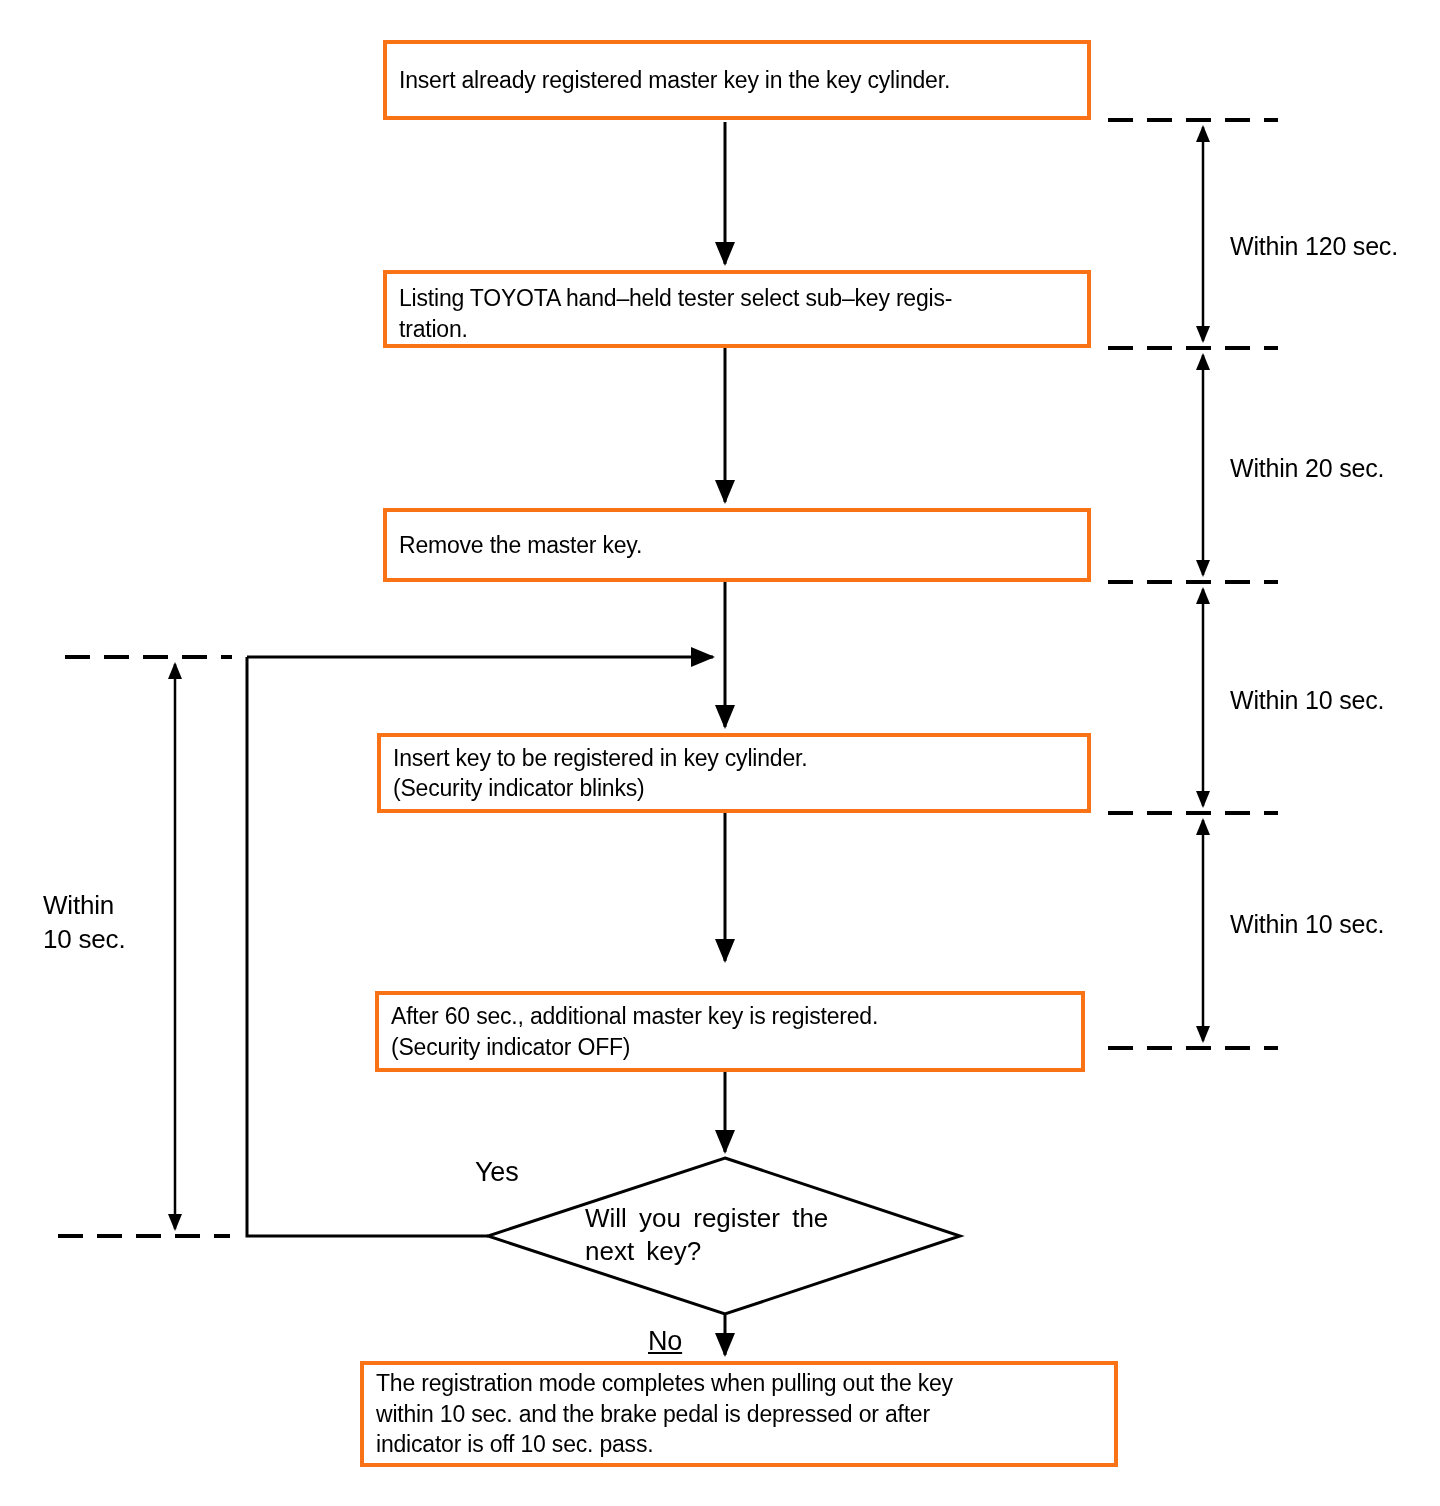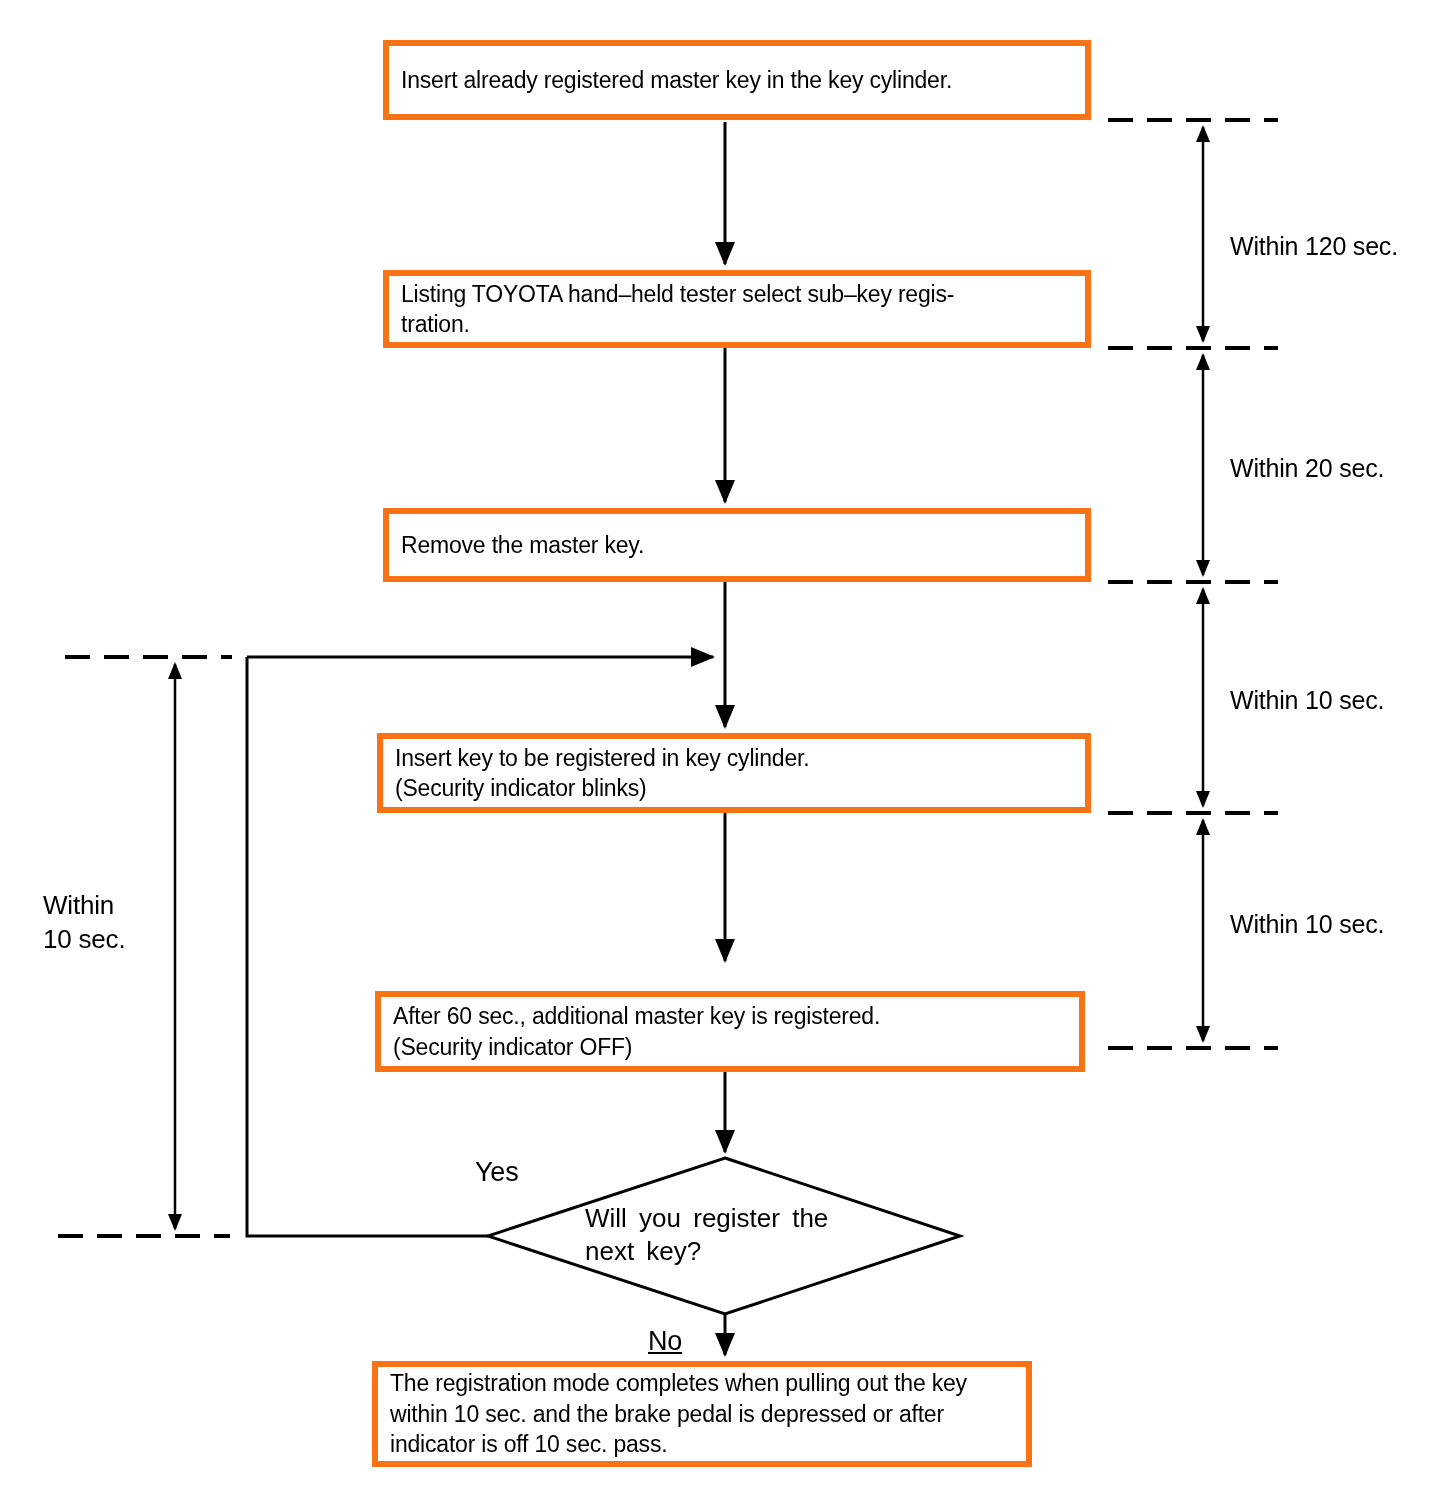--- a/index.html
+++ b/index.html
@@ -8,21 +8,21 @@
     width: 1440px;
     height: 1506px;
     background: #ffffff;
     font-family: "Liberation Sans", sans-serif;
     color: #000000;
     overflow: hidden;
   }
   .layer { position: absolute; left: 0; top: 0; }
   .pbox {
     position: absolute;
-    border: 6px solid #f97316;
+    border: 4px solid #f97316;
     background: #ffffff;
     display: flex;
     align-items: center;
     box-sizing: border-box;
     padding-left: 12px;
     font-size: 23px;
     line-height: 1.32;
     letter-spacing: -0.2px;
     white-space: pre;
   }
@@ -85,40 +85,40 @@
     <line x1="65" y1="657" x2="232" y2="657" stroke="#000" stroke-width="4" stroke-dasharray="25 14"></line>
     <line x1="58" y1="1236" x2="230" y2="1236" stroke="#000" stroke-width="4" stroke-dasharray="25 14"></line>
 
     <line x1="175" y1="664" x2="175" y2="1229" stroke="#000" stroke-width="2.5" marker-start="url(#ahsr)" marker-end="url(#ahs)"></line>
   </svg>
 
   <div class="pbox" style="left:383px; top:40px; width:708px; height:80px;">
     <span>Insert already registered master key in the key cylinder.</span>
   </div>
 
-  <div class="pbox" style="left:383px; top:270px; width:708px; height:78px;">
+  <div class="pbox" style="left:383px; top:270px; width:708px; height:78px;align-items:flex-end;">
     <span>Listing TOYOTA hand–held tester select sub–key regis-
 tration.</span>
   </div>
 
   <div class="pbox" style="left:377px; top:733px; width:714px; height:80px;">
     <span>Insert key to be registered in key cylinder.
 (Security indicator blinks)</span>
   </div>
 
   <div class="pbox" style="left:383px; top:508px; width:708px; height:74px;">
     <span>Remove the master key.</span>
   </div>
 
   <div class="pbox" style="left:375px; top:967px; width:710px; height:81px;margin-top:24px;">
     <span>After 60 sec., additional master key is registered.
 (Security indicator OFF)</span>
   </div>
 
-  <div class="pbox" style="left:372px; top:1361px; width:660px; height:106px;">
+  <div class="pbox" style="left:360px; top:1361px; width:758px; height:106px;">
     <span>The registration mode completes when pulling out the key
 within 10 sec. and the brake pedal is depressed or after
 indicator is off 10 sec. pass.</span>
   </div>
 
   <div class="diamond-text" style="left:585px; top:1202px;">Will you register the
 next key?</div>
 
   <div class="label" style="left:475px; top:1155px; font-size:27px;">Yes</div>
 

